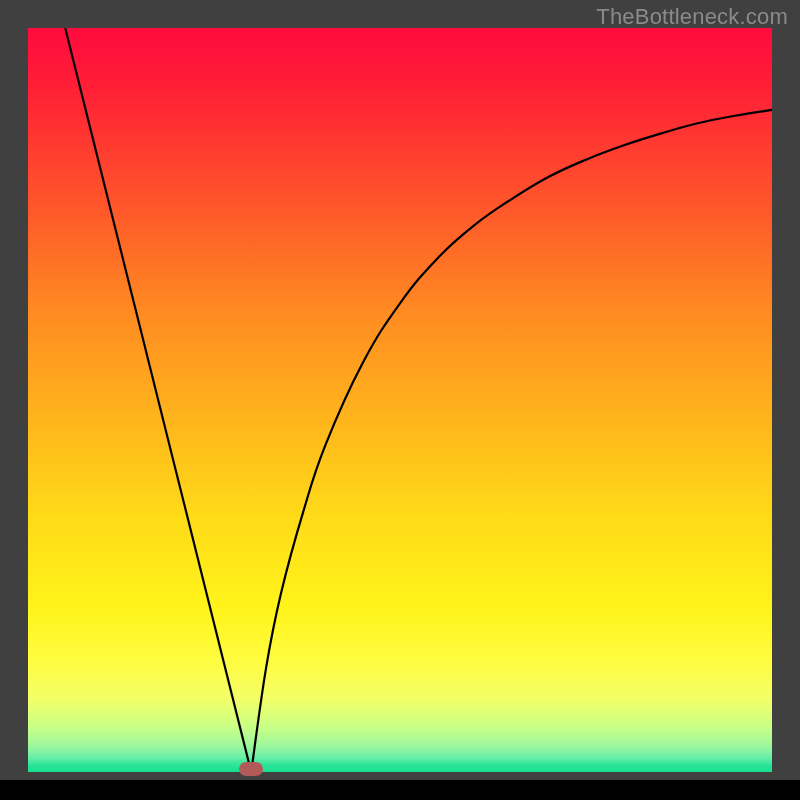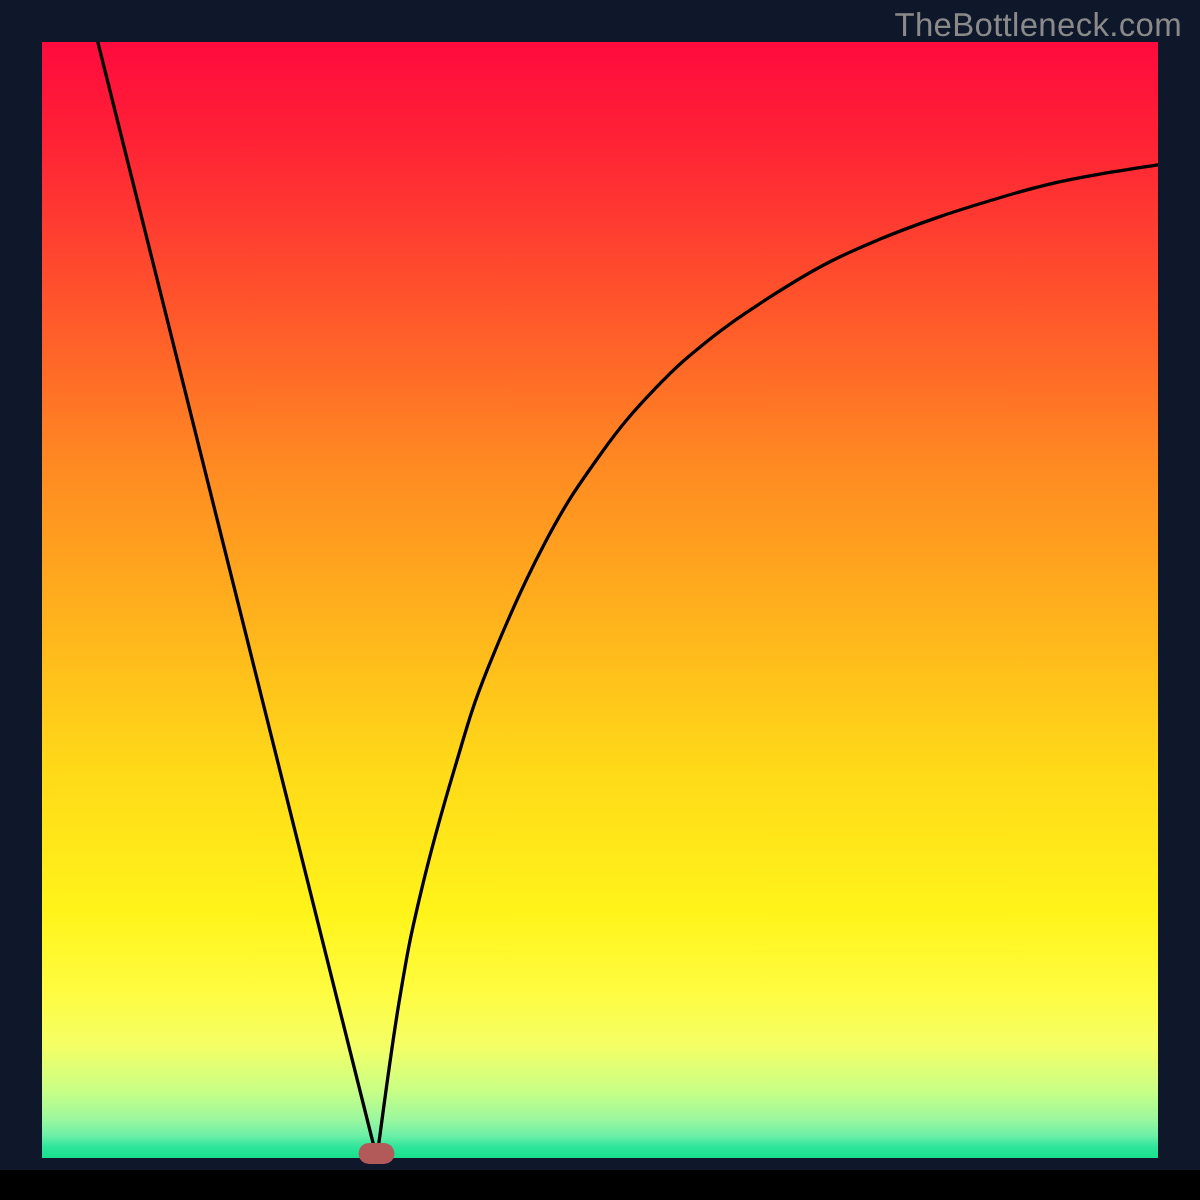--- a/index.html
+++ b/index.html
@@ -7,21 +7,21 @@
     width: 800px;
     height: 800px;
     background: #000;
     position: relative;
     overflow: hidden;
   }
   .frame {
     position: absolute;
     top: 0; left: 0;
     width: 800px; height: 780px;
-    background: #0f172a;
+    background: #404040;
     text-decoration: underline;
   }
   .plot-area {
     position: absolute;
     top: 28px;
     left: 28px;
     width: 744px;
     height: 744px;
     background: linear-gradient(to bottom,
       #ff0b3e 0%,

